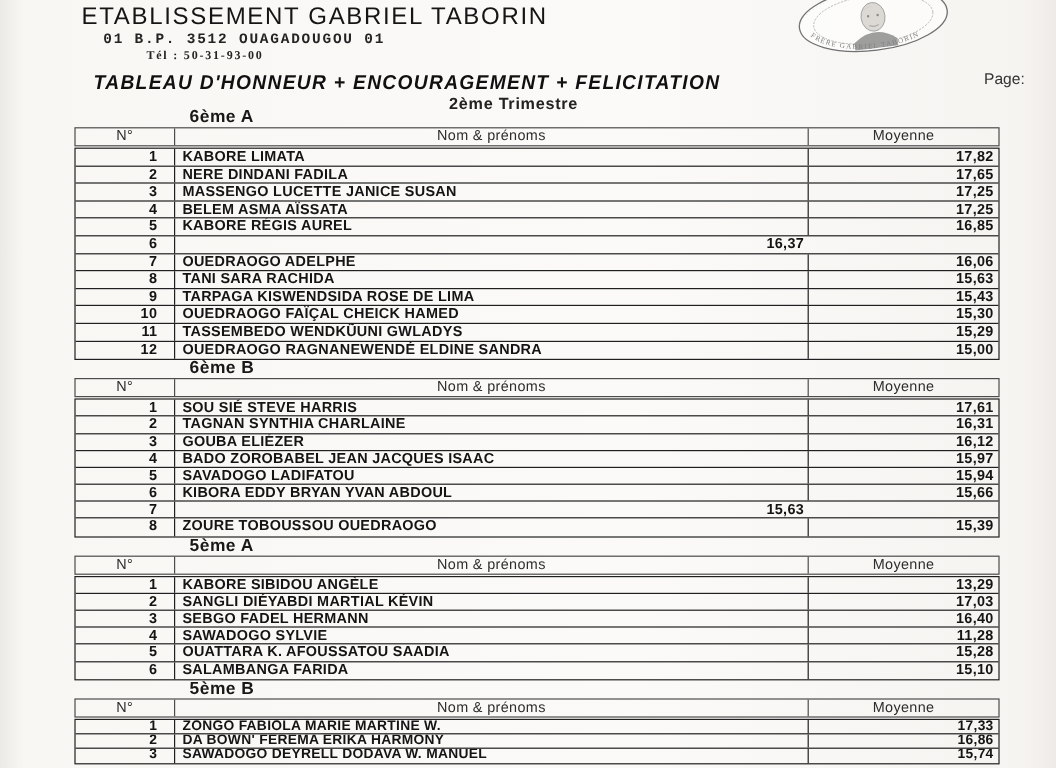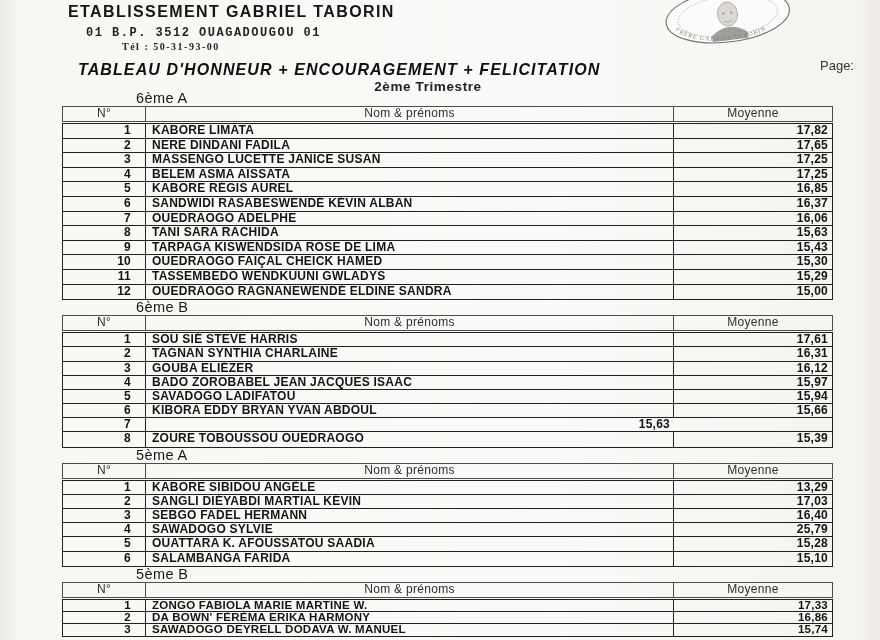--- a/index.html
+++ b/index.html
@@ -6,21 +6,21 @@
   .page{
     position:relative;
     width:880px;height:640px;
     overflow:hidden;
     background:linear-gradient(90deg,#eceae7 0px,#f8f7f4 20px,#fbfaf8 60%,#f6f4f1 97%,#eeebe7 100%);
     font-family:"Liberation Sans","DejaVu Sans",sans-serif;
     color:#1c1c1c;
   }
   .school-name{
     position:absolute;left:68px;top:3px;
-    font-size:16px;font-weight:bold;letter-spacing:1.4px;color:#151515;text-align:right;
+    font-size:20px;font-weight:normal;letter-spacing:1.4px;color:#151515;text-align:right;
   }
   .addr1{
     position:absolute;left:86px;top:26px;
     font-family:"Liberation Mono","DejaVu Sans Mono",monospace;
     font-weight:bold;font-size:12px;letter-spacing:1.5px;color:#242424;
   }
   .addr2{
     position:absolute;left:122px;top:41px;
     font-family:Liberation Serif, serif;
     font-weight:bold;font-size:10px;letter-spacing:1.5px;color:#242424;
@@ -36,22 +36,22 @@
     font-size:13px;color:#333;
   }
   .subtitle{
     position:absolute;left:78px;top:79px;width:700px;
     text-align:center;font-size:13.5px;font-weight:bold;letter-spacing:.6px;color:#222;
   }
   .seal{position:absolute;left:648px;top:-4px;}
   .sections{position:absolute;left:62px;top:91px;width:771px;}
   .section{margin:0;}
   .sec-heading{
-    height:15px;line-height:15px;margin-left:74px;
-    font-size:14.5px;font-weight:normal;letter-spacing:.4px;color:#181818;
+    height:15px;line-height:15px;margin-left:96px;
+    font-size:14.5px;font-weight:bold;letter-spacing:.4px;color:#181818;
   }
   .hdr{
     display:grid;grid-template-columns:83px 1fr 158px;
     height:16px;box-sizing:border-box;
     border:1px solid #4c4c4c;background:transparent;
   }
   .hdr .hc{
     box-sizing:border-box;
     font-size:12px;line-height:13px;color:#2d2d2d;
     text-align:center;letter-spacing:.3px;
@@ -153,21 +153,20 @@
     </div>
 
     <div class="row">
       <div class="c num">5</div>
       <div class="c name">KABORE RÉGIS AUREL</div>
       <div class="c avg">16,85</div>
     </div>
 
     <div class="row">
       <div class="c num">6</div>
-      <div class="c name">SANDWIDI RASABESWENDÉ KÉVIN ALBAN</div>
       <div class="c avg">16,37</div>
     </div>
 
     <div class="row">
       <div class="c num">7</div>
       <div class="c name">OUEDRAOGO ADELPHE</div>
       <div class="c avg">16,06</div>
     </div>
 
     <div class="row">
@@ -281,21 +280,21 @@
 
     <div class="row">
       <div class="c num">3</div>
       <div class="c name">SEBGO FADEL HERMANN</div>
       <div class="c avg">16,40</div>
     </div>
 
     <div class="row">
       <div class="c num">4</div>
       <div class="c name">SAWADOGO SYLVIE</div>
-      <div class="c avg">25,79</div>
+      <div class="c avg">11,28</div>
     </div>
 
     <div class="row">
       <div class="c num">5</div>
       <div class="c name">OUATTARA K. AFOUSSATOU SAADIA</div>
       <div class="c avg">15,28</div>
     </div>
 
     <div class="row">
       <div class="c num">6</div>

